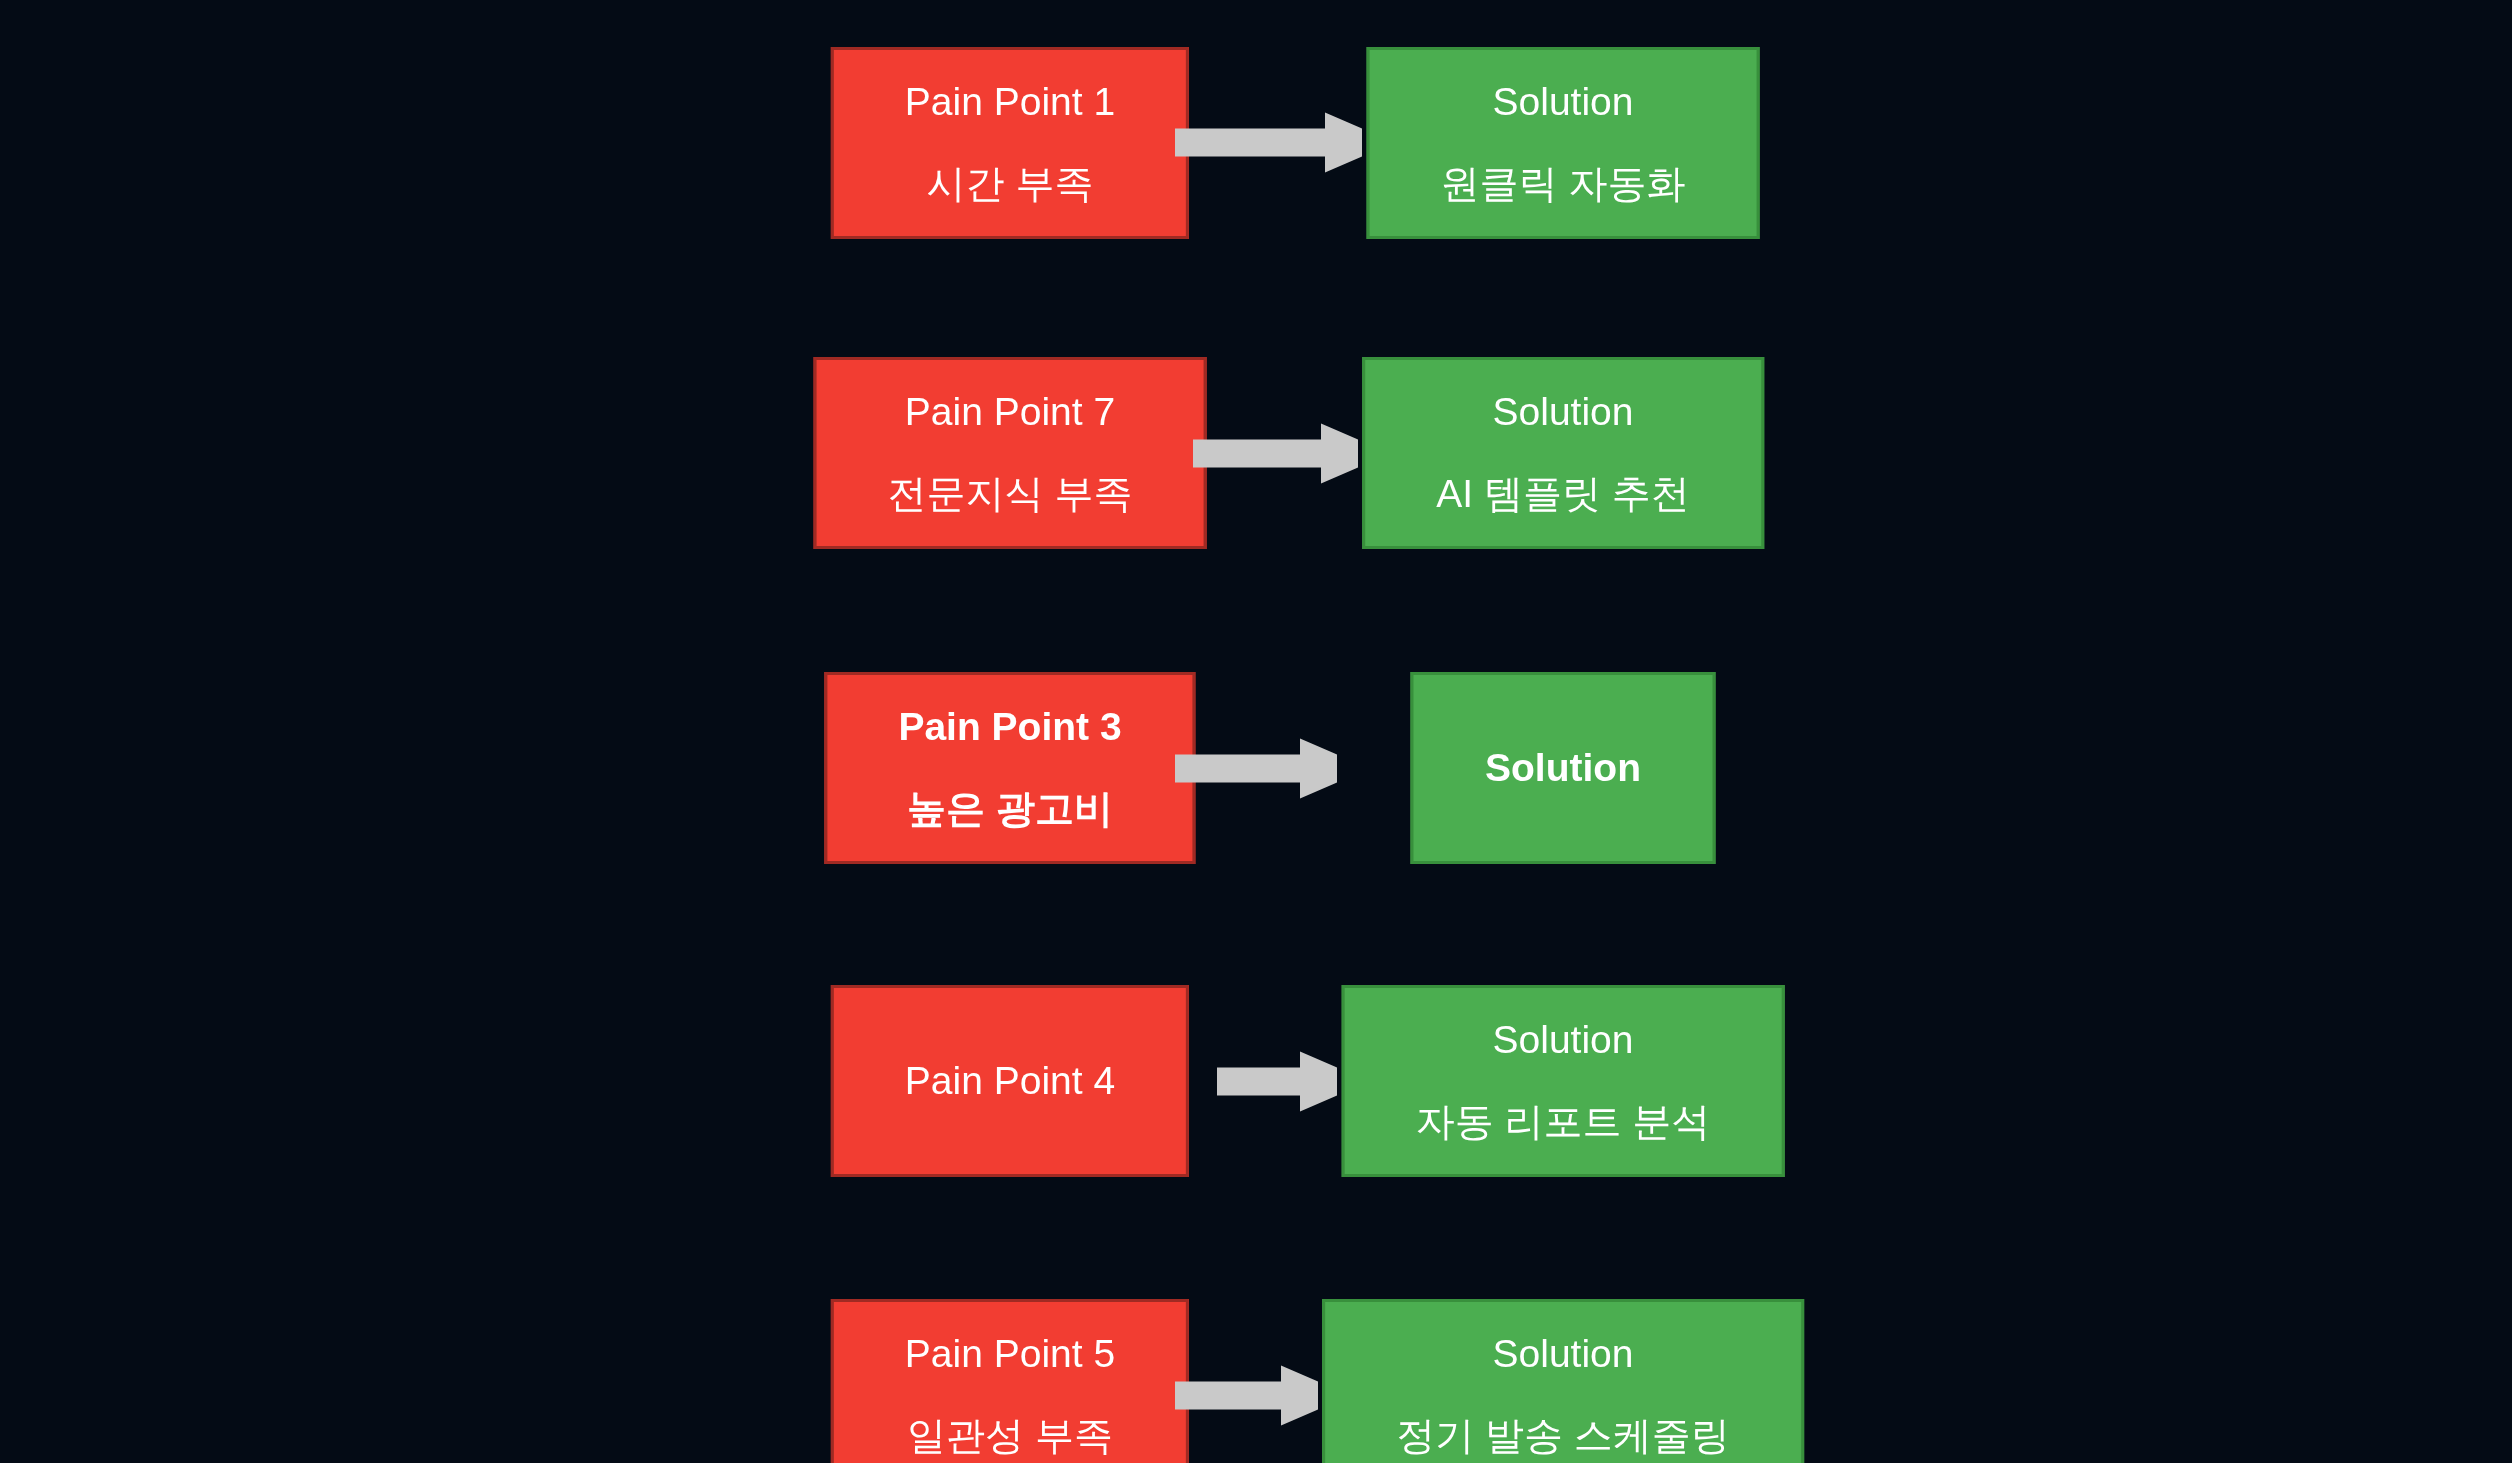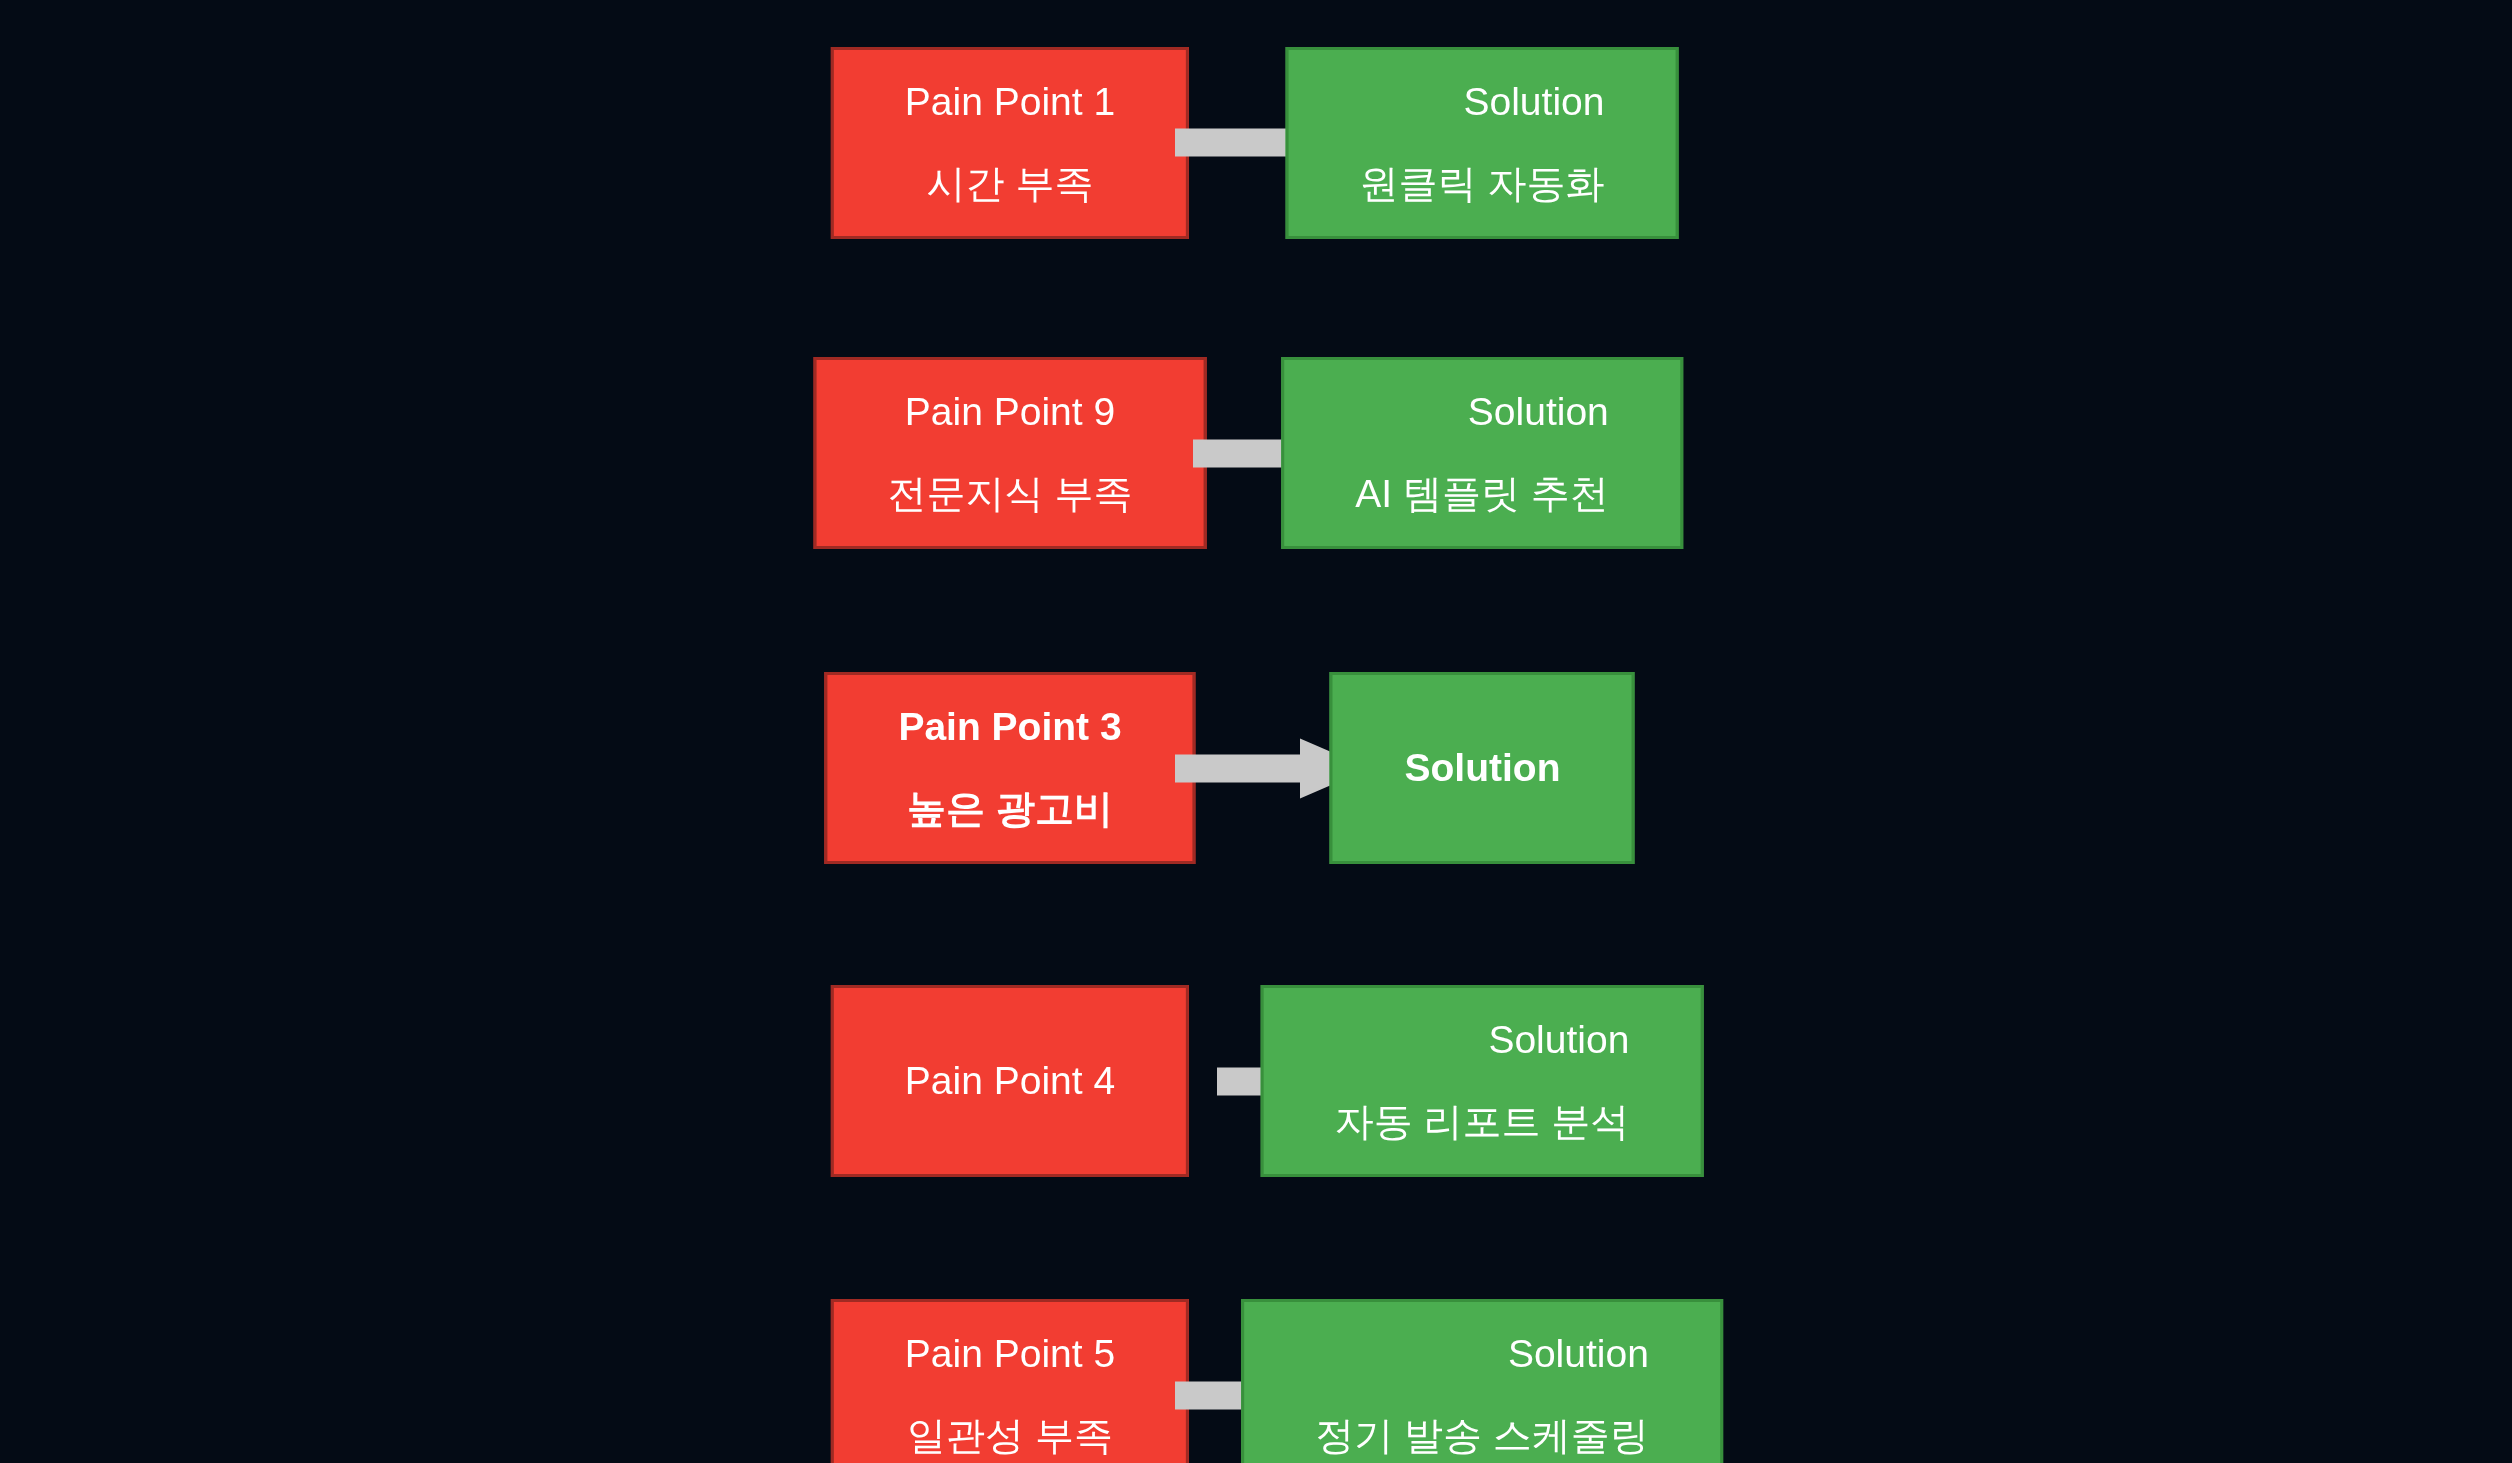--- a/index.html
+++ b/index.html
@@ -53,25 +53,24 @@
     white-space: nowrap;
   }
   .node .line { display: block; }
   .pain {
     left: 982px;
     transform: translateX(-50%);
     background: var(--pain-fill);
     border: 3.7px solid var(--pain-border);
   }
   .solution {
-    left: 1454px;
+    left: 1535px;
     transform: translateX(-50%);
     background: var(--solution-fill);
     border: 3.7px solid var(--solution-border);
-    align-items: flex-end;
   }
   .arrow {
     position: absolute;
     top: 50%;
     transform: translateY(-50%);
     height: 33px;
     
   }
   .arrow-line {
     position: absolute;
@@ -109,21 +108,21 @@
       <div class="arrow-head"></div>
     </div>
     <div class="node solution">
       <span class="line">Solution</span>
       <span class="line">원클릭 자동화</span>
     </div>
   </div>
 
   <div class="row row-1">
     <div class="node pain">
-      <span class="line">Pain Point 9</span>
+      <span class="line">Pain Point 7</span>
       <span class="line">전문지식 부족</span>
     </div>
     <div class="arrow" style="left: 1165px; width: 193px;">
       <div class="arrow-line"></div>
       <div class="arrow-head"></div>
     </div>
     <div class="node solution">
       <span class="line">Solution</span>
       <span class="line">AI 템플릿 추천</span>
     </div>

